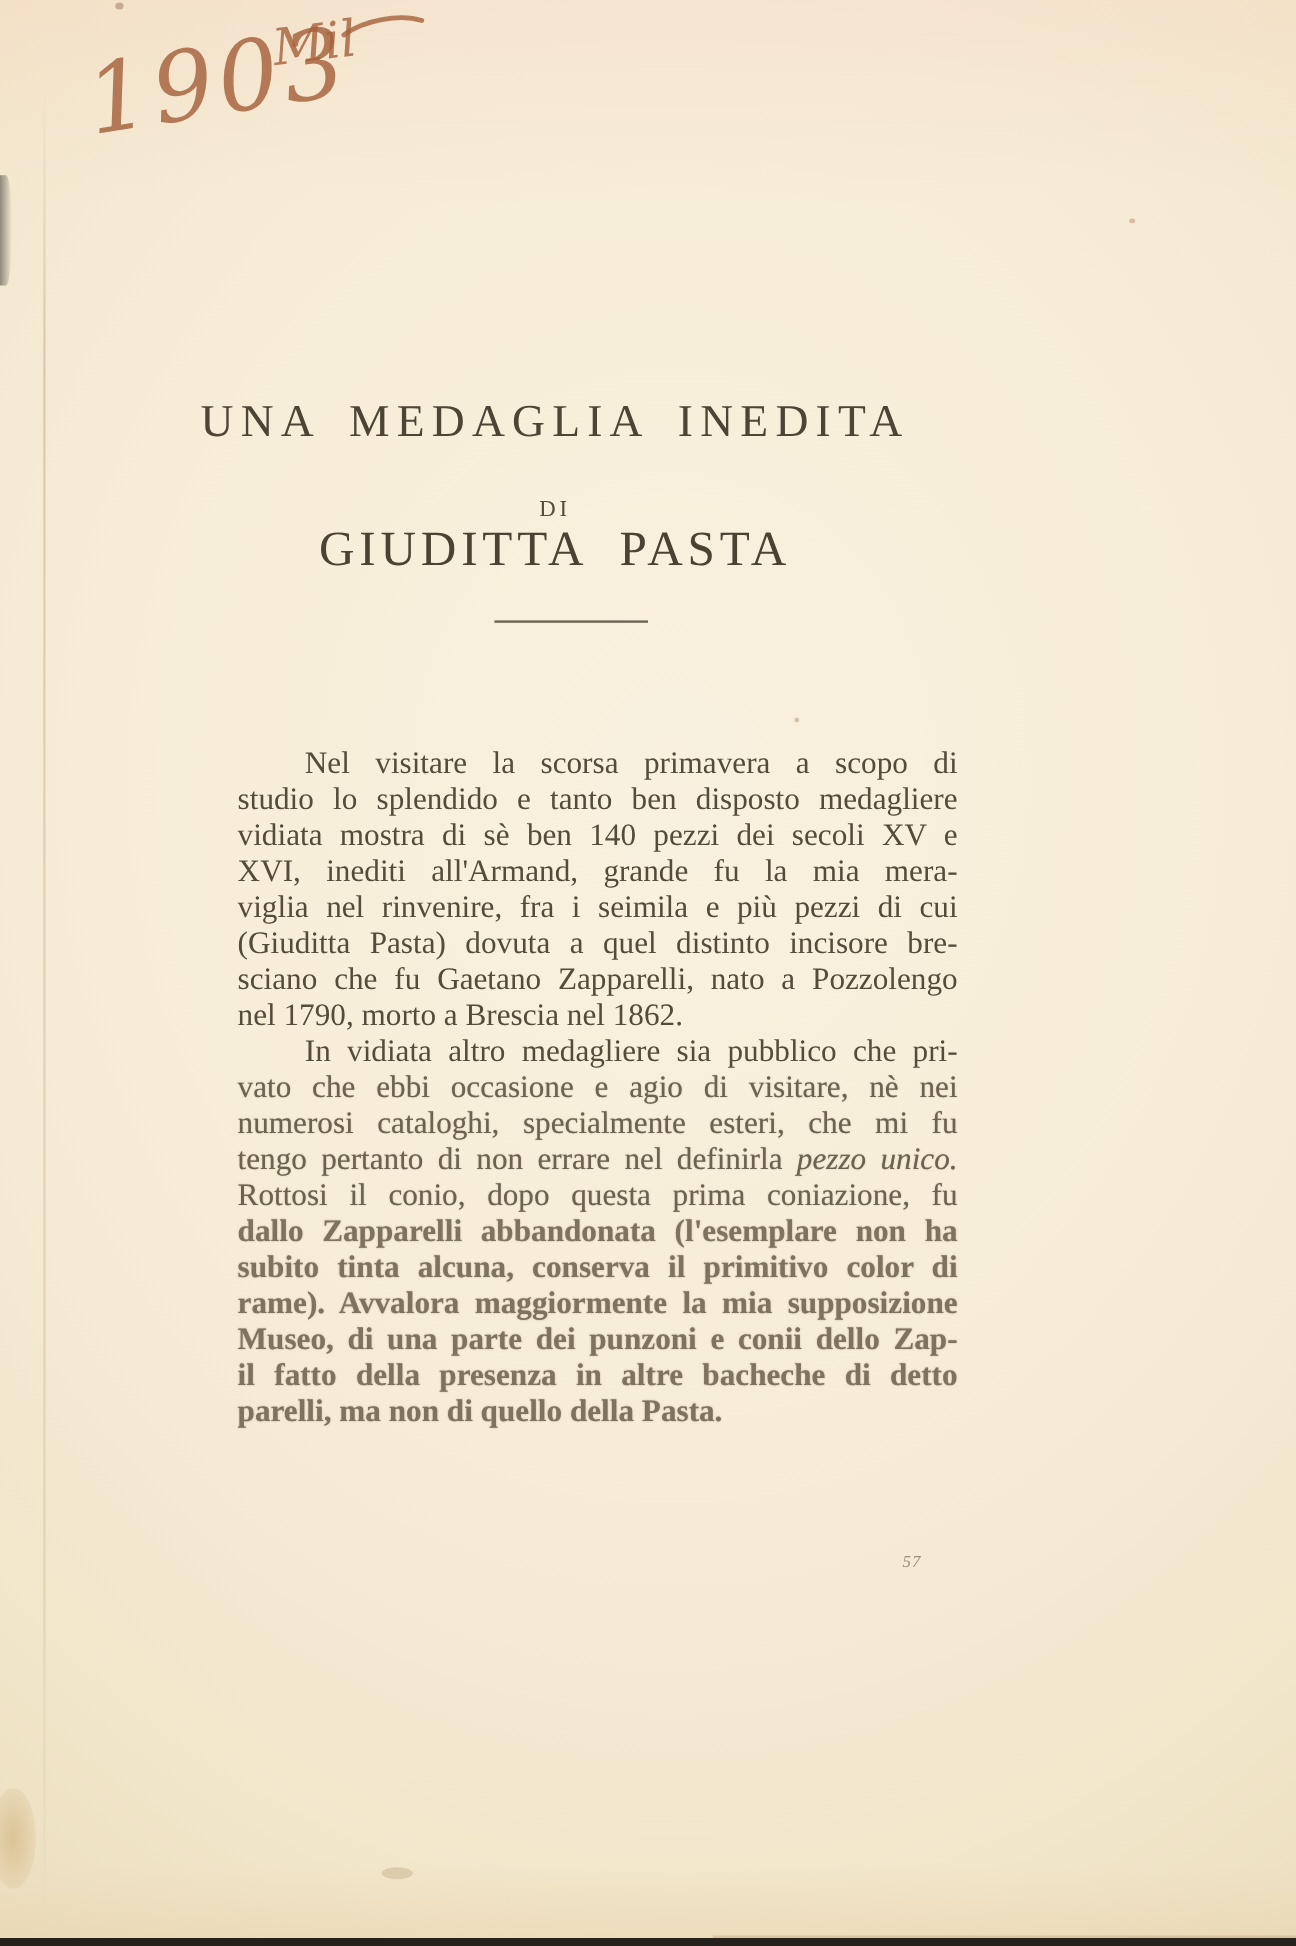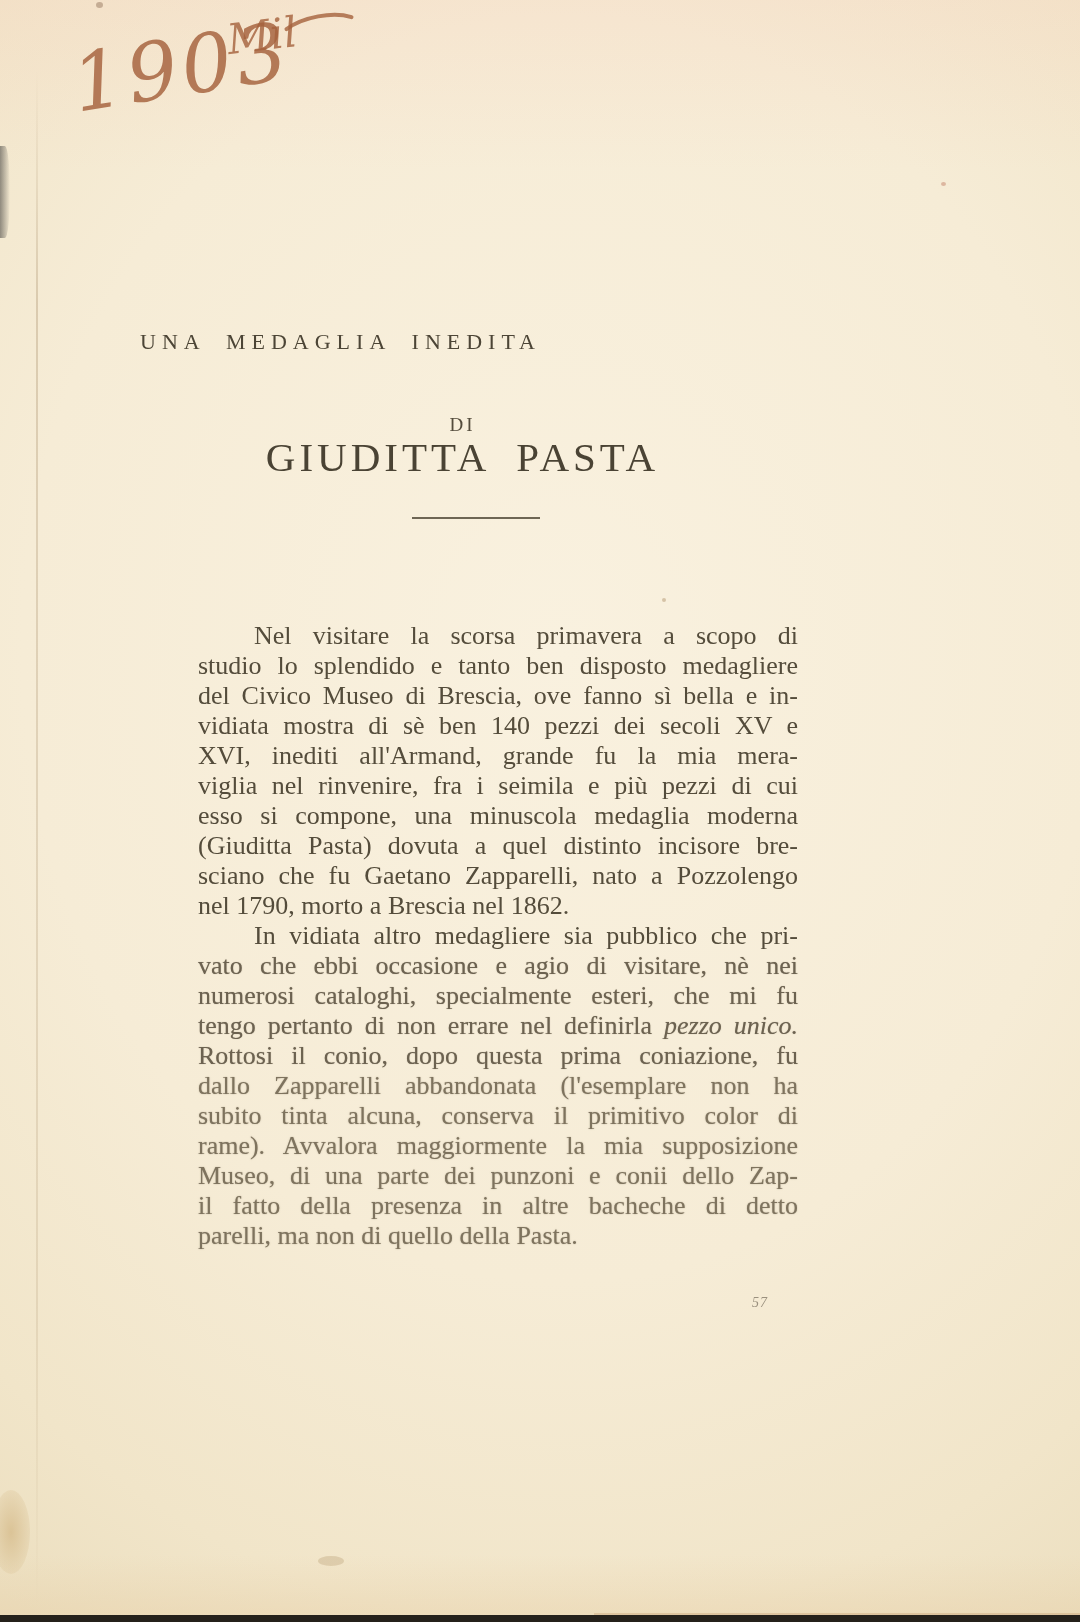--- a/index.html
+++ b/index.html
@@ -28,38 +28,38 @@
   .bottom-band{position:absolute; left:0; right:0; bottom:0; height:7px; background:#25211b;}
   .bottom-warmline{position:absolute; left:55%; right:0; bottom:7px; height:2px; background:rgba(169,116,69,0.38);}
   .speck{position:absolute; border-radius:50%;}
   .s1{left:941px; top:182px; width:5px; height:4px; background:rgba(196,130,105,0.5);}
   .s2{left:662px; top:598px; width:4px; height:4px; background:rgba(170,140,100,0.45);}
   .s3{left:318px; top:1556px; width:26px; height:10px; border-radius:50%; background:rgba(190,165,125,0.4);}
   .s4{left:96px; top:2px; width:7px; height:6px; background:rgba(150,120,95,0.5);}
 
   .handwriting{position:absolute; left:30px; top:2px; width:360px; height:140px;}
 
-  .title-upper{position:absolute; left:140px; top:329px; width:645px; text-align:left;
-    font-size:22px; letter-spacing:6px; color:#4c4536; word-spacing:10px;}
+  .title-upper{position:absolute; left:140px; top:329px; width:645px; text-align:center;
+    font-size:38px; letter-spacing:6px; color:#4c4536; word-spacing:10px;}
   .title-di{position:absolute; left:140px; top:414px; width:645px; text-align:center;
     font-size:19px; letter-spacing:3px; color:#544c3c;}
   .title-main{position:absolute; left:140px; top:433px; width:645px; text-align:center;
     font-size:41px; letter-spacing:4px; color:#4a4334; word-spacing:14px;font-family:Liberation Serif, serif;}
   .title-rule{position:absolute; left:412px; top:517px; width:128px; height:2px; background:#6e6654;}
 
   .body-text{position:absolute; left:158px; top:621px; width:640px;
     font-size:26px; line-height:30px; color:#544c3b;}
   .para{margin:0;}
   .line{white-space:nowrap; text-align:justify; text-align-last:justify; text-justify:inter-word;margin-left:40px;}
   .line.last{text-align-last:left;}
   .line.indent{text-indent:56px;}
   .it{font-style:italic;}
   .f0{color:#544c3b;}
   .f1{color:#6c6250; text-shadow:0 0 1px rgba(108,98,80,0.55);}
-  .f2{color:#7e735e; font-weight:normal; text-shadow:0 0 1.4px rgba(126,115,94,0.6); filter:blur(0.25px);}
+  .f2{color:#7e735e; font-weight:bold; text-shadow:0 0 1.4px rgba(126,115,94,0.6); filter:blur(0.25px);}
 
   .page-number{position:absolute; left:752px; top:1295px; font-size:14px; font-style:italic;
     color:#8b8170; letter-spacing:1px; opacity:0.85; filter:blur(0.3px);}
 </style>
 </head>
 <body>
 
 <div class="page">
 
   <div class="crease"></div>
@@ -84,25 +84,23 @@
 
   <div class="title-upper">UNA MEDAGLIA INEDITA</div>
   <div class="title-di">DI</div>
   <div class="title-main">GIUDITTA PASTA</div>
   <div class="title-rule"></div>
 
   <div class="body-text">
       <div class="para">
         <div class="line f0 indent"><span>Nel visitare la scorsa primavera a scopo di</span></div>
         <div class="line f0"><span>studio lo splendido e tanto ben disposto medagliere</span></div>
-        <div class="line f0"><span>del Civico Museo di Brescia, ove fanno sì bella e in-</span></div>
         <div class="line f0"><span>vidiata mostra di sè ben 140 pezzi dei secoli XV e</span></div>
         <div class="line f0"><span>XVI, inediti all'Armand, grande fu la mia mera-</span></div>
         <div class="line f0"><span>viglia nel rinvenire, fra i seimila e più pezzi di cui</span></div>
-        <div class="line f0"><span>esso si compone, una minuscola medaglia moderna</span></div>
         <div class="line f0"><span>(Giuditta Pasta) dovuta a quel distinto incisore bre-</span></div>
         <div class="line f0"><span>sciano che fu Gaetano Zapparelli, nato a Pozzolengo</span></div>
         <div class="line f0 last"><span>nel 1790, morto a Brescia nel 1862.</span></div>
       </div>
       <div class="para">
         <div class="line f0 indent"><span>In vidiata altro medagliere sia pubblico che pri-</span></div>
         <div class="line f1"><span>vato che ebbi occasione e agio di visitare, nè nei</span></div>
         <div class="line f1"><span>numerosi cataloghi, specialmente esteri, che mi fu</span></div>
         <div class="line f1"><span>tengo pertanto di non errare nel definirla </span><span class="it">pezzo unico.</span></div>
         <div class="line f1"><span>Rottosi il conio, dopo questa prima coniazione, fu</span></div>

